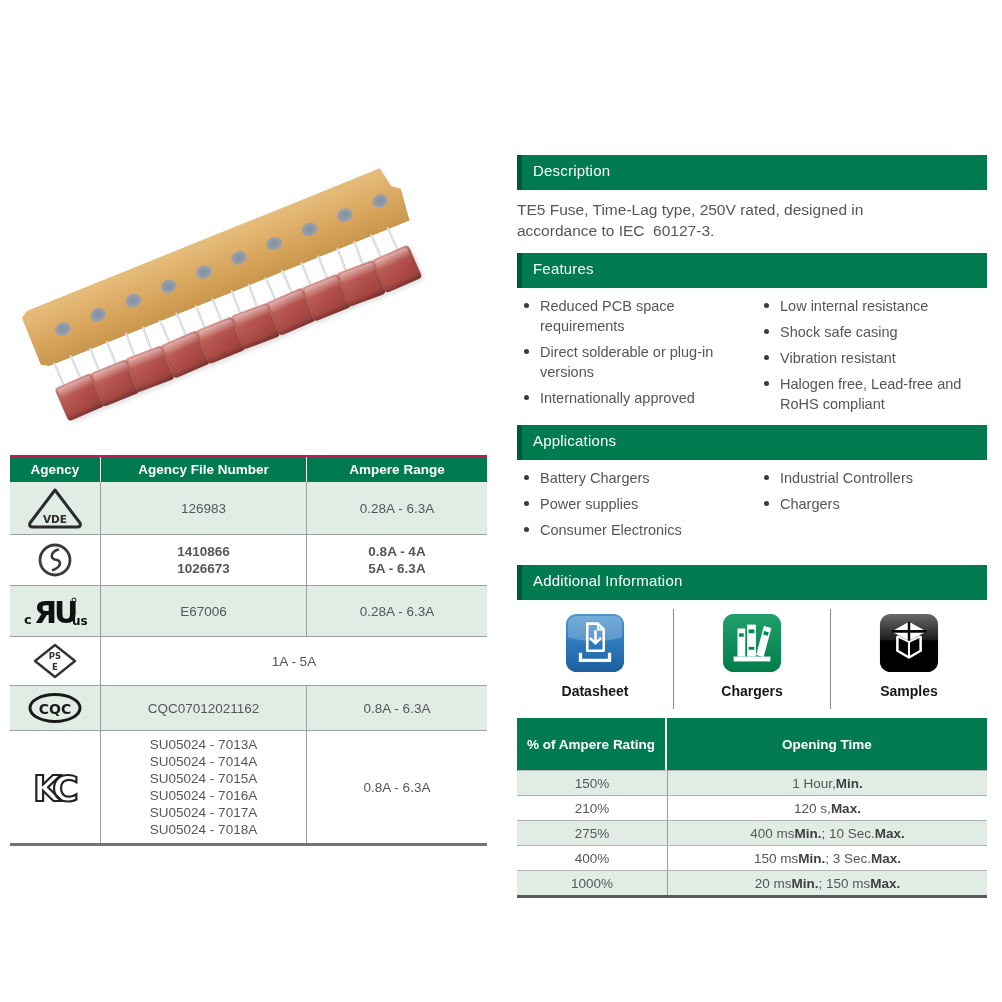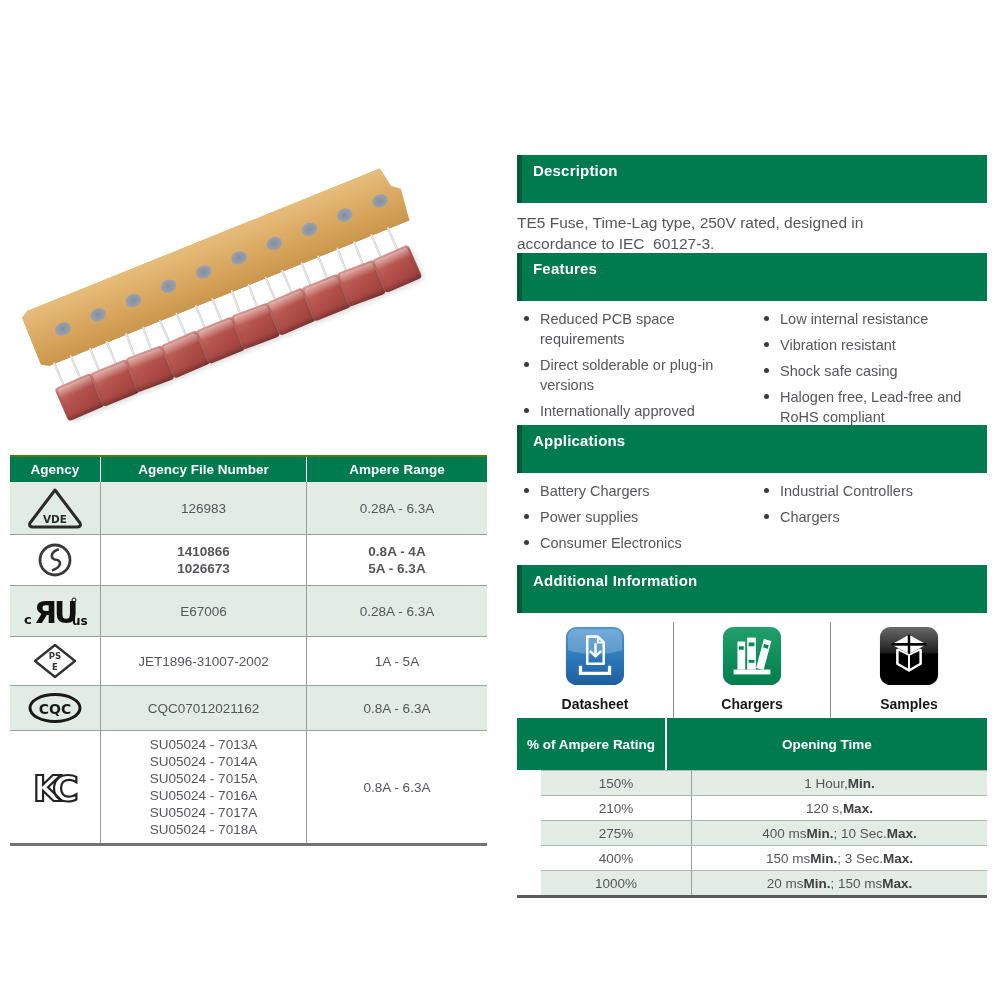--- a/index.html
+++ b/index.html
@@ -1,20 +1,20 @@
 <!DOCTYPE html>
 <html><head>
 <meta charset="utf-8">
 <style>
   * { margin:0; padding:0; box-sizing:border-box; }
   html,body { width:1002px; height:1002px; background:#fff; font-family:"Liberation Sans", sans-serif; position:relative; overflow:hidden; color:#55565a; }
 
   
-  .bar { background:#007B50; border-left:5px solid #005A39; color:#fff; font-weight:bold;
-         font-size:15px; height:48px; line-height:31px; padding-left:11px; letter-spacing:.2px; }
+  .bar { background:#007B50; border-left:5px solid #005A39; color:#fff; font-weight:normal;
+         font-size:15px; height:35px; line-height:31px; padding-left:11px; letter-spacing:.2px; }
 
   
   .photo { position:absolute; left:30px; top:150px; width:450px; height:270px; }
   .assembly { position:absolute; left:18px; top:158px; width:400px; height:150px;
               transform:rotate(-22deg); transform-origin:0 50%; }
   .strip { position:absolute; left:0; top:0; width:400px; height:60px; border-radius:5px;
            background:linear-gradient(180deg,#e7bd7c 0%,#d9a75f 55%,#c9964c 100%);
            box-shadow:0 2px 4px rgba(0,0,0,.15);
            clip-path:polygon(0 8%,2% 0,97% 0,98% 35%,100% 45%,99% 100%,2% 100%,0 92%); }
   .hole { position:absolute; top:24px; width:16px; height:13px; border-radius:50%;
@@ -22,21 +22,21 @@
   .fuse { position:absolute; top:58px; width:40px; height:66px; }
   .leg { position:absolute; top:0; width:2px; height:26px; background:linear-gradient(90deg,#c9cbce,#eceef0,#b9bcc0); }
   .fusebody { position:absolute; top:24px; left:0; width:40px; height:36px; border-radius:4px;
               background:linear-gradient(155deg,#cd7468 0%,#b65550 40%,#a94843 70%,#97403b 100%);
               box-shadow:inset 0 2px 2px rgba(255,255,255,.35), inset 0 -3px 4px rgba(0,0,0,.25), 2px 3px 4px rgba(0,0,0,.12); }
   .fusebody::before { content:""; position:absolute; left:2px; top:2px; width:36px; height:10px;
               border-radius:3px; background:linear-gradient(180deg,rgba(255,255,255,.45),rgba(255,255,255,0)); }
 
   
   .left-col { position:absolute; left:10px; top:445px; width:477px; }
-  .atable { margin-top:10px; border-top:2px solid #4d7c0f; border-bottom:3px solid #717375; }
+  .atable { margin-top:10px; border-top:2px solid #be185d; border-bottom:3px solid #717375; }
   .arow { display:flex; border-top:1px solid #9aa0a2; }
   .arow:first-child { border-top:none; }
   .ahead { background:#007B50; color:#fff; font-weight:bold; font-size:13px; }
   .acell { display:flex; flex-direction:column; align-items:center; justify-content:center;
            text-align:center; padding:5px 4px; font-size:13.5px; }
   .c-agency { width:90px; }
   .c-file   { width:206px; border-left:1px solid #9aa0a2; }
   .c-amp    { flex:1; border-left:1px solid #9aa0a2; }
   .ahead .acell { border-left-color:#fff; justify-content:center; }
   .arow.alt { background:#e1ece5; }
@@ -59,21 +59,21 @@
   .card { width:156px; text-align:center; padding-top:5px; cursor:pointer; }
   .vdiv { width:1px; background:#8a8d8f; margin-top:2px; height:100px; }
   .card-label { font-weight:bold; font-size:14px; color:#161616; margin-top:5px; }
   .icon-64 { width:62px; height:62px; }
 
   .etable { margin-top:10px; border-bottom:3px solid #595a5c; }
   .ehead { display:flex; }
   .ehcell { background:#007B50; color:#fff; font-weight:bold; font-size:13.5px; line-height:17px;
             display:flex; align-items:center; justify-content:center; text-align:center; height:52px; }
   .eh1 { width:150px; border-right:2px solid #fff; } .eh2 { flex:1; }
-  .erow { display:flex; border-top:1px solid #b0b4b4; font-size:13.5px;margin-left:24px; }
+  .erow { display:flex; border-top:1px solid #b0b4b4; font-size:13.5px; }
   .erow:nth-child(odd) { background:#e1ece5; }
   .ecell { display:flex; align-items:center; justify-content:center; height:24px; }
   .er1 { width:150px; } .er2 { flex:1; border-left:1px solid #9aa0a2; }
   .er2 b { color:#3f4042; }
 
   svg text { font-family:"DejaVu Sans", sans-serif; }
 </style>
 </head>
 <body>
 
@@ -202,23 +202,20 @@
           </div>
         </div>
         <div class="arow" style="min-height: 36px;">
           <div class="acell c-agency">
             <svg width="46" height="38" viewBox="0 0 46 38">
               <path d="M23 3 L43 19 L23 35 L3 19 Z" fill="none" stroke="#333" stroke-width="2.4" stroke-linejoin="round"></path>
               <text x="23" y="17" font-size="8.5" font-weight="bold" text-anchor="middle" fill="#333">PS</text>
               <text x="23" y="28" font-size="8.5" font-weight="bold" text-anchor="middle" fill="#333">E</text>
             </svg>
           </div>
-          <div class="acell c-file">
-            <div class="file-line">JET1896-31007-2002</div>
-          </div>
           <div class="acell c-amp">
             <div class="amp-line">1A - 5A</div>
           </div>
         </div>
         <div class="arow alt" style="min-height: 36px;">
           <div class="acell c-agency">
             <svg width="56" height="34" viewBox="0 0 56 34">
               <ellipse cx="28" cy="17" rx="25" ry="13.5" fill="none" stroke="#1a1a1a" stroke-width="3"></ellipse>
               <text x="28" y="22.5" font-size="14" font-weight="bold" text-anchor="middle" fill="#1a1a1a">CQC</text>
             </svg>
@@ -276,25 +273,25 @@
             <span class="btxt">Internationally approved</span>
           </div>
         </div>
       <div class="bcol2" id="feat-col2">
           <div class="bullet-item">
             <span class="dot"></span>
             <span class="btxt">Low internal resistance</span>
           </div>
           <div class="bullet-item">
             <span class="dot"></span>
+            <span class="btxt">Shock safe casing</span>
+          </div>
+          <div class="bullet-item">
+            <span class="dot"></span>
             <span class="btxt">Vibration resistant</span>
-          </div>
-          <div class="bullet-item">
-            <span class="dot"></span>
-            <span class="btxt">Shock safe casing</span>
           </div>
           <div class="bullet-item">
             <span class="dot"></span>
             <span class="btxt">Halogen free, Lead-free and RoHS compliant</span>
           </div>
         </div>
     </div>
   </div>
 
   <div class="sec sec-apps">

